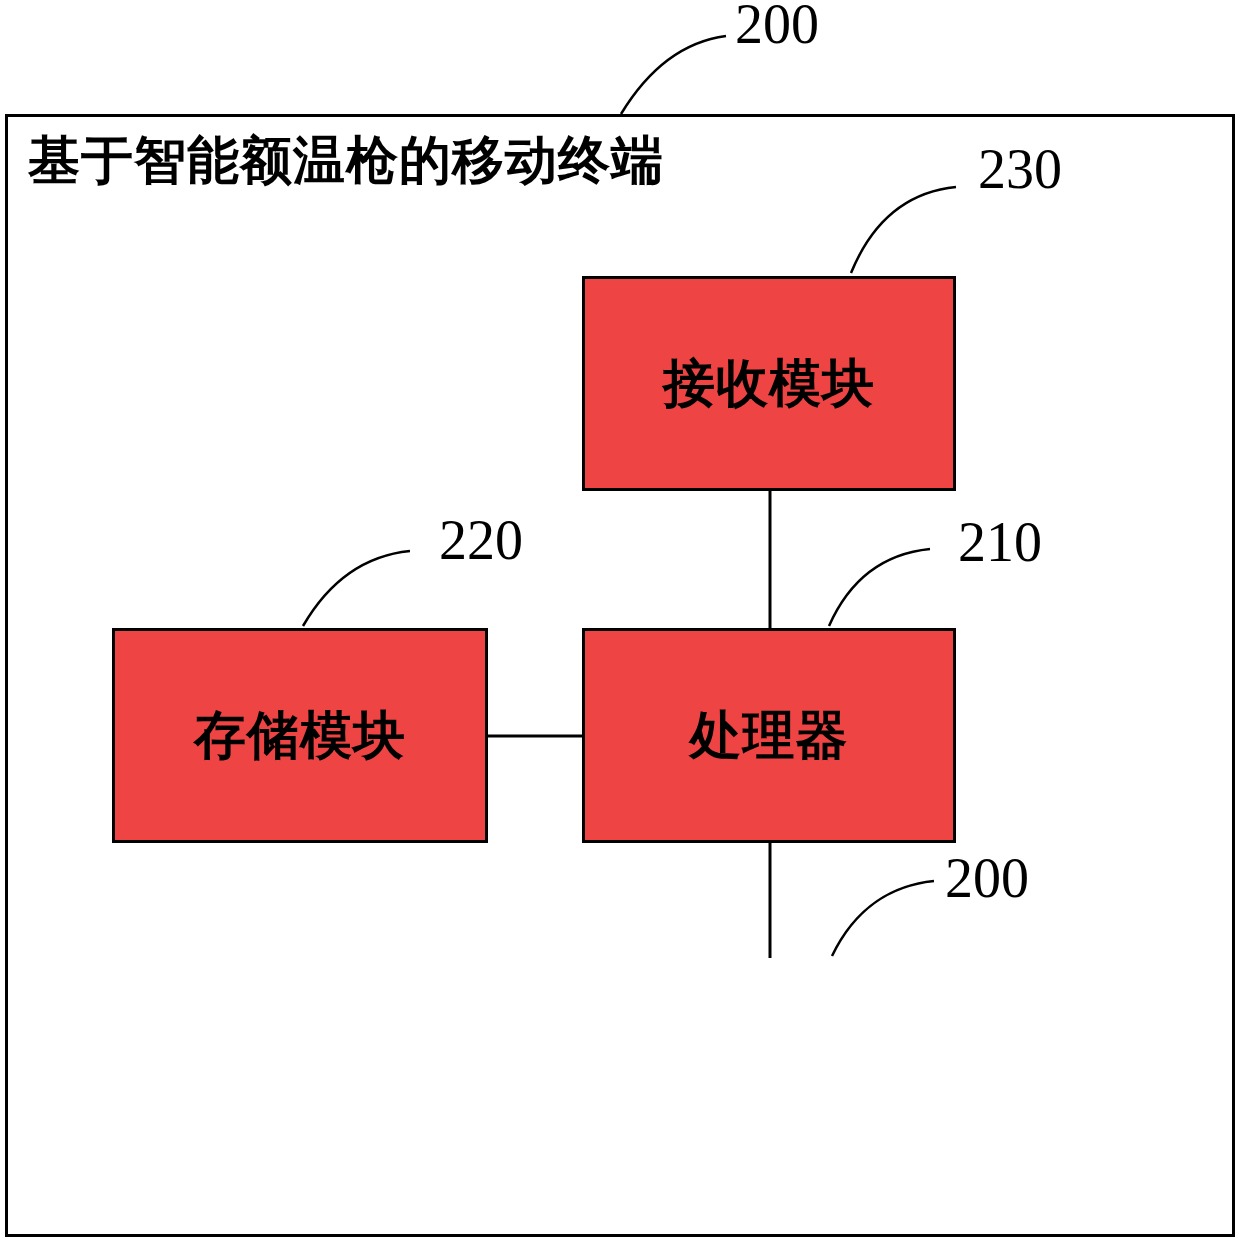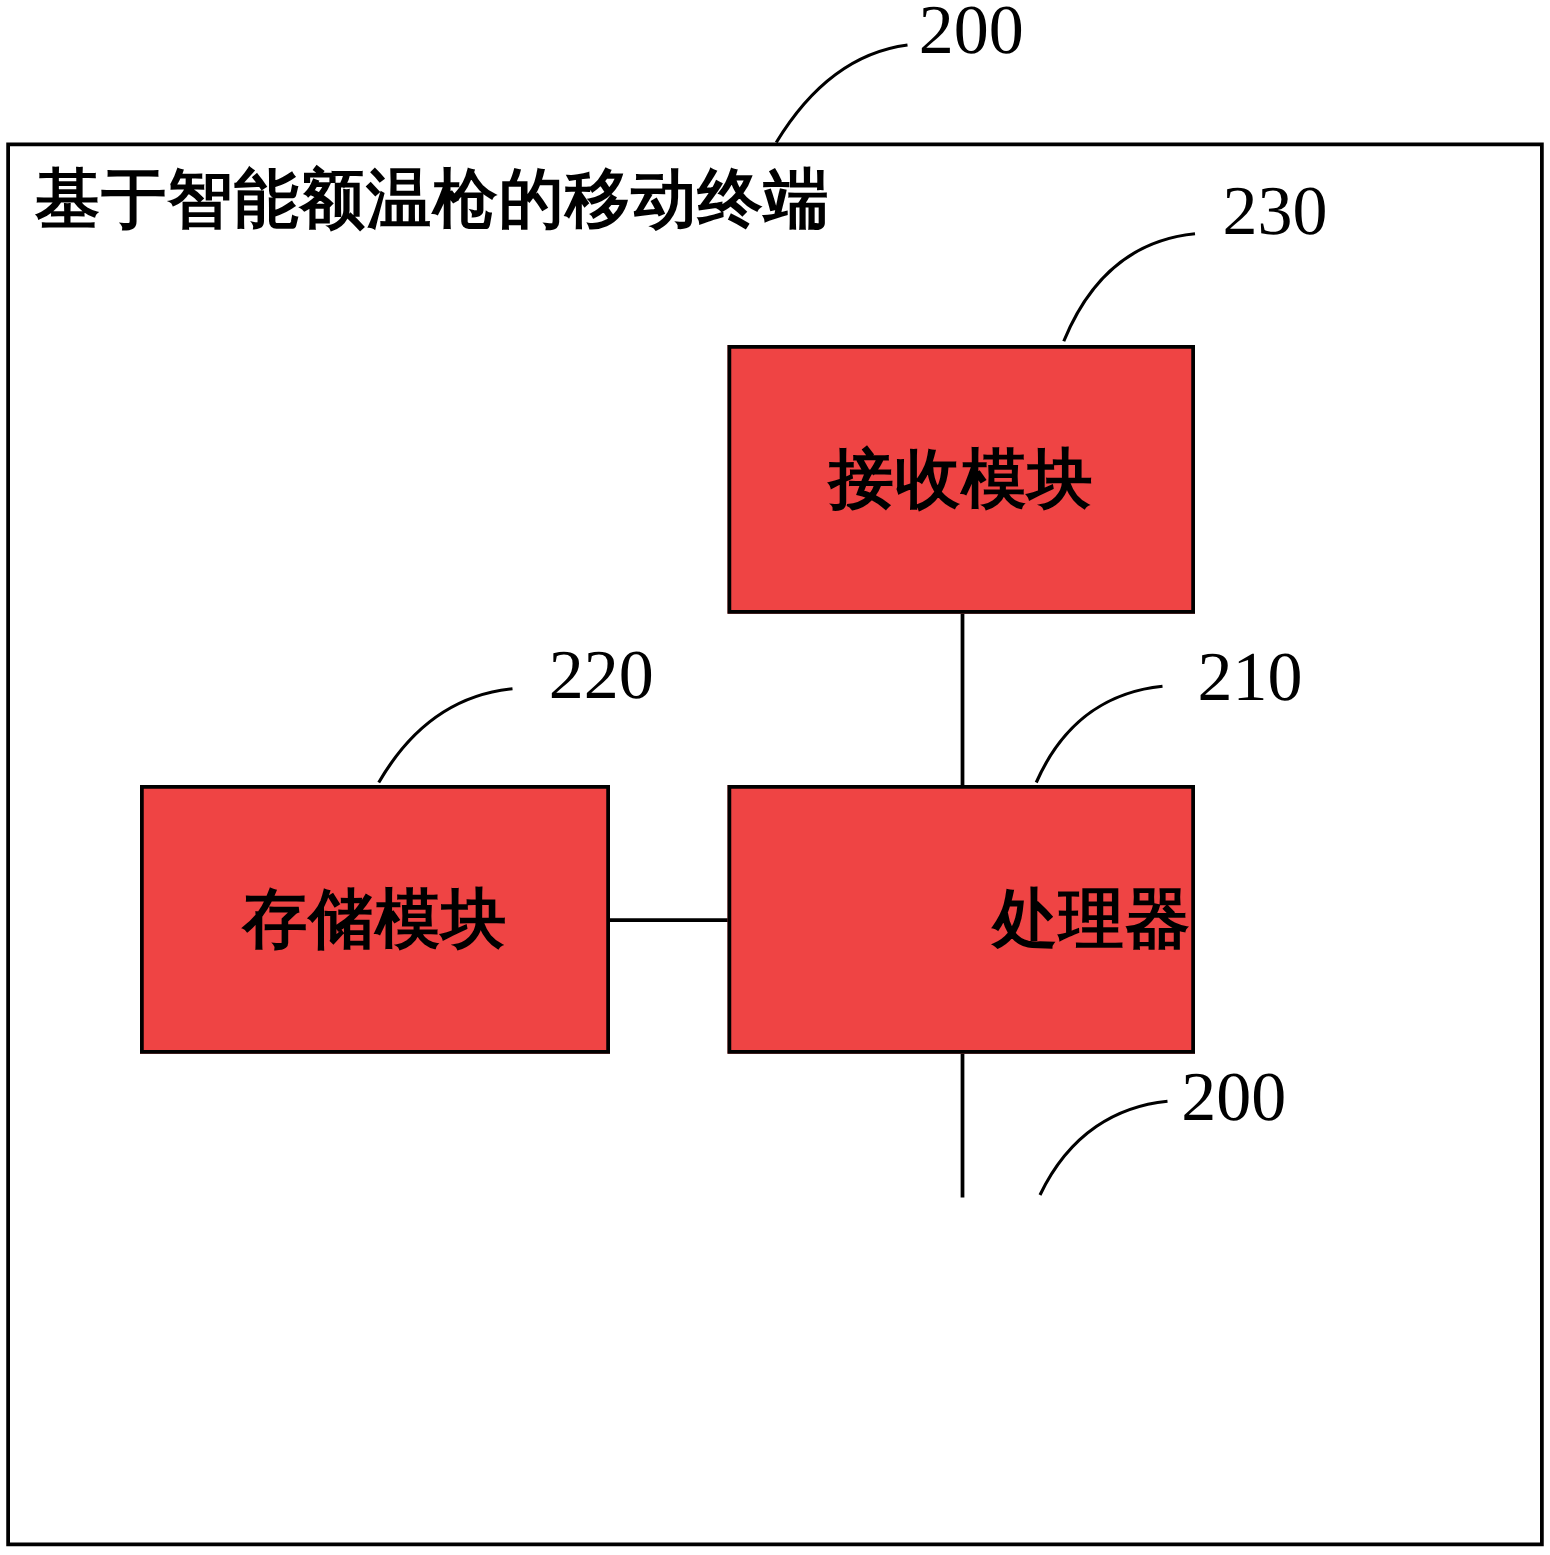--- a/index.html
+++ b/index.html
@@ -55,21 +55,21 @@
     justify-content: center;
   }
   .block-label {
     font-size: 52px;
     font-weight: 700;
     color: #000000;
     letter-spacing: 1px;
     white-space: nowrap;
   }
   .block-receiving { left: 582px; top: 276px; width: 374px; height: 215px; }
-  .block-processor { left: 582px; top: 628px; width: 374px; height: 215px; justify-content: flex-end; }
+  .block-processor { left: 582px; top: 628px; width: 374px; height: 215px; }
   .block-storage   { left: 112px; top: 628px; width: 376px; height: 215px; }
   .block-feedback  { left: 582px; top: 958px; width: 376px; height: 215px; }
   .ref-label {
     position: absolute;
     font-family: "Liberation Serif", serif;
     font-size: 56px;
     font-weight: 400;
     color: #000000;
     line-height: 1;
     white-space: nowrap;

